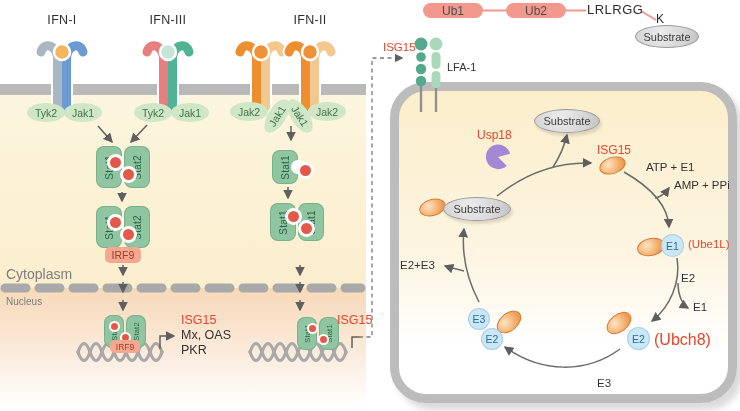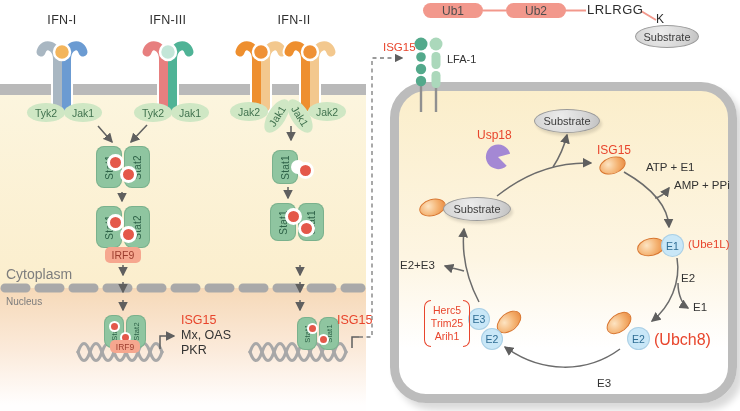--- a/index.html
+++ b/index.html
@@ -143,21 +143,21 @@
       <path d="M 620 349 C 586 374 541 373 505 347" marker-end="url(#ah)"></path>
       <path d="M 479 302 C 469 283 461 258 464 229" marker-end="url(#ah)"></path>
       <path d="M 464 271 C 457 269 451 268 445 266" marker-end="url(#ah)"></path>
       <path d="M 497 196 C 527 172 558 162 591 163" marker-end="url(#ah)"></path>
       <path d="M 553 167 C 559 158 564 147 567 135" marker-end="url(#ah)"></path>
     </g>
   </svg>
 
   <div class="abs hdr" style="left:40px;top:13px;width:44px;">IFN-I</div>
   <div class="abs hdr" style="left:144px;top:13px;width:48px;">IFN-III</div>
-  <div class="abs hdr" style="left:272px;top:13px;width:44px;">IFN-II</div>
+  <div class="abs hdr" style="left:288px;top:13px;width:44px;">IFN-II</div>
 
   <div class="abs kin" style="left:27px;top:103px;width:38px;height:19px;">Tyk2</div>
   <div class="abs kin" style="left:64px;top:103px;width:38px;height:19px;">Jak1</div>
   <div class="abs kin" style="left:134px;top:103px;width:38px;height:19px;">Tyk2</div>
   <div class="abs kin" style="left:171px;top:103px;width:38px;height:19px;">Jak1</div>
   <div class="abs kin" style="left:230px;top:102px;width:38px;height:19px;">Jak2</div>
   <div class="abs kin" style="left:258px;top:107px;width:38px;height:18px;transform:rotate(-58deg);">Jak1</div>
   <div class="abs kin" style="left:281px;top:107px;width:38px;height:18px;transform:rotate(58deg);">Jak1</div>
   <div class="abs kin" style="left:308px;top:102px;width:38px;height:19px;">Jak2</div>
 
@@ -222,21 +222,21 @@
   <div class="abs" style="left:181px;top:343px;font-size:12.5px;color:#333;">PKR</div>
   <div class="abs red" style="left:337px;top:313px;font-size:12.5px;">ISG15</div>
 
   <div class="abs ubbox" style="left:423px;top:3px;width:60px;height:15px;">Ub1</div>
   <div class="abs ubbox" style="left:506px;top:3px;width:60px;height:15px;">Ub2</div>
   <div class="abs" style="left:587px;top:2px;font-size:13px;color:#2d2d2d;letter-spacing:.5px;">LRLRGG</div>
   <div class="abs" style="left:656px;top:12px;font-size:12px;color:#2d2d2d;">K</div>
   <div class="abs subst" style="left:635px;top:25px;width:62px;height:21px;">Substrate</div>
 
   <div class="abs red" style="left:383px;top:41px;font-size:11.5px;">ISG15</div>
-  <div class="abs" style="left:447px;top:53px;font-size:11px;color:#333;">LFA-1</div>
+  <div class="abs" style="left:447px;top:61px;font-size:11px;color:#333;">LFA-1</div>
 
   <div class="abs subst" style="left:534px;top:109px;width:64px;height:22px;box-shadow:2px 3px 3px rgba(0,0,0,.12);">Substrate</div>
   <div class="abs red" style="left:477px;top:128px;font-size:12px;">Usp18</div>
   <div class="abs red" style="left:597px;top:143px;font-size:12px;">ISG15</div>
   <div class="abs bead" style="left:599px;top:157px;width:25px;height:15px;transform:rotate(-18deg);"></div>
 
   <div class="abs" style="left:646px;top:161px;font-size:11.5px;color:#333;">ATP + E1</div>
   <div class="abs" style="left:674px;top:179px;font-size:11.5px;color:#333;">AMP + PPi</div>
 
   <div class="abs bead" style="left:637px;top:238px;width:26px;height:16px;transform:rotate(-12deg);"></div>
@@ -249,26 +249,19 @@
   <div class="abs bead" style="left:605px;top:314px;width:26px;height:16px;transform:rotate(-38deg);"></div>
   <div class="abs bluec" style="left:627px;top:327px;width:23px;height:23px;">E2</div>
   <div class="abs red" style="left:654px;top:331px;font-size:16px;">(Ubch8)</div>
 
   <div class="abs" style="left:597px;top:377px;font-size:11.5px;color:#333;">E3</div>
 
   <div class="abs bead" style="left:495px;top:313px;width:26px;height:16px;transform:rotate(-40deg);"></div>
   <div class="abs bluec" style="left:468px;top:308px;width:22px;height:22px;">E3</div>
   <div class="abs bluec" style="left:481px;top:328px;width:22px;height:22px;">E2</div>
 
-  <div class="abs" style="left:424px;top:300px;width:46px;height:47px;">
-    <span class="brk l"></span>
-    <span class="brk r"></span>
-    <div class="lig">Herc5</div>
-    <div class="lig" style="padding-top:0;">Trim25</div>
-    <div class="lig" style="padding-top:0;">Arih1</div>
-  </div>
 
   <div class="abs" style="left:400px;top:259px;font-size:11.5px;color:#333;">E2+E3</div>
 
   <div class="abs bead" style="left:419px;top:199px;width:25px;height:15px;transform:rotate(-15deg);"></div>
   <div class="abs subst" style="left:443px;top:197px;width:66px;height:22px;box-shadow:2px 3px 3px rgba(0,0,0,.12);">Substrate</div>
 
 </div>
 
 </body></html>

